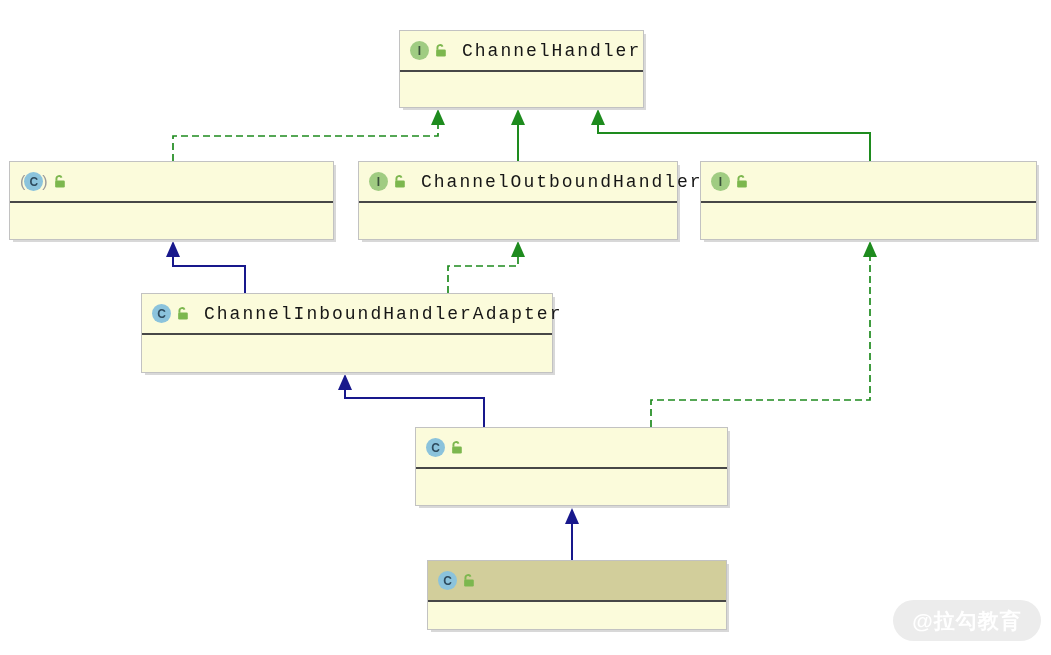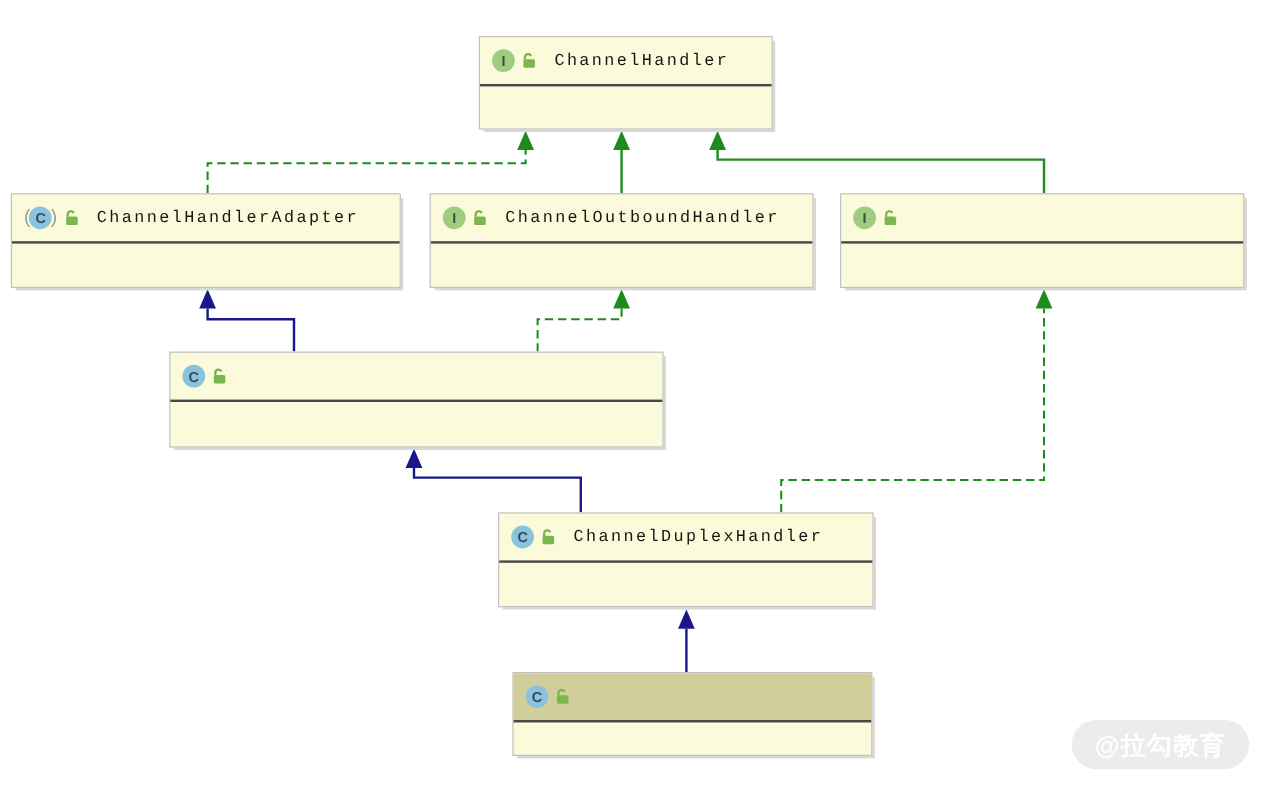--- a/index.html
+++ b/index.html
@@ -6,21 +6,21 @@
   #canvas{position:relative;width:1051px;height:655px;background:#ffffff;overflow:hidden;
           font-family:"Liberation Sans",sans-serif;}
   svg.edges{position:absolute;left:0;top:0;pointer-events:none;}
 
   .node{position:absolute;box-sizing:border-box;background:#FBFBDB;border:1px solid #C2C2C2;
         box-shadow:3px 3px 0 -1px #D8D8D8;}
   .node-header{height:41px;display:flex;align-items:center;padding:0 10px;
                border-bottom:2px solid #474747;box-sizing:border-box;}
   .node.selected .node-header{background:#D2CE9B;}
   .node-body{width:100%;}
-  .node-label{font-family:"Liberation Mono","DejaVu Sans Mono",monospace;font-size:14px;
+  .node-label{font-family:"Liberation Mono","DejaVu Sans Mono",monospace;font-size:18px;
               letter-spacing:2px;color:#161616;margin-left:13px;white-space:nowrap;}
   .badge{width:19px;height:19px;border-radius:50%;display:flex;align-items:center;
          justify-content:center;font-family:"Liberation Sans",sans-serif;
          font-size:12px;font-weight:bold;flex:0 0 auto;}
   .badge-i{background:#A0CC82;color:#3A513B;}
   .badge-c{background:#8BC3DC;color:#2E4B5E;}
   .abstract-wrap{display:flex;align-items:center;}
   .paren{color:#9B9B9B;font-family:"Liberation Sans",sans-serif;font-size:16px;line-height:19px;}
   .paren.l{margin-right:-1px;}
   .paren.r{margin-left:-1px;}
@@ -87,21 +87,20 @@
             <span>C</span>
           </span>
         <span class="paren r">)</span>
       </span>
       <span class="lock">
         <svg width="15" height="15" viewBox="0 0 14 14">
             <path d="M3.2,6.2 V4.4 A2.5,2.5 0 0 1 8,3.4" fill="none" stroke="#7CB74E" stroke-width="1.8"></path>
             <rect x="2" y="6" width="9" height="6.6" rx="1.2" fill="#7CB74E"></rect>
           </svg>
       </span>
-      <span class="node-label">ChannelHandlerAdapter</span>
     </div>
     <div class="node-body"></div>
   </div>
 
   <div class="node" style="left:358px;top:161px;width:320px;height:79px;">
     <div class="node-header">
       <span class="badge badge-i">
           <span>I</span>
         </span>
       <span class="lock">
@@ -134,36 +133,36 @@
     <div class="node-header">
       <span class="badge badge-c">
           <span>C</span>
         </span>
       <span class="lock">
         <svg width="15" height="15" viewBox="0 0 14 14">
             <path d="M3.2,6.2 V4.4 A2.5,2.5 0 0 1 8,3.4" fill="none" stroke="#7CB74E" stroke-width="1.8"></path>
             <rect x="2" y="6" width="9" height="6.6" rx="1.2" fill="#7CB74E"></rect>
           </svg>
       </span>
+      <span class="node-label">ChannelInboundHandlerAdapter</span>
     </div>
     <div class="node-body"></div>
   </div>
 
   <div class="node" style="left:415px;top:427px;width:313px;height:79px;">
     <div class="node-header">
       <span class="badge badge-c">
           <span>C</span>
         </span>
       <span class="lock">
         <svg width="15" height="15" viewBox="0 0 14 14">
             <path d="M3.2,6.2 V4.4 A2.5,2.5 0 0 1 8,3.4" fill="none" stroke="#7CB74E" stroke-width="1.8"></path>
             <rect x="2" y="6" width="9" height="6.6" rx="1.2" fill="#7CB74E"></rect>
           </svg>
       </span>
-      <span class="node-label">ChannelDuplexHandler</span>
     </div>
     <div class="node-body"></div>
   </div>
 
   <div class="node selected" style="left:427px;top:560px;width:300px;height:70px;">
     <div class="node-header">
       <span class="badge badge-c">
           <span>C</span>
         </span>
       <span class="lock">

